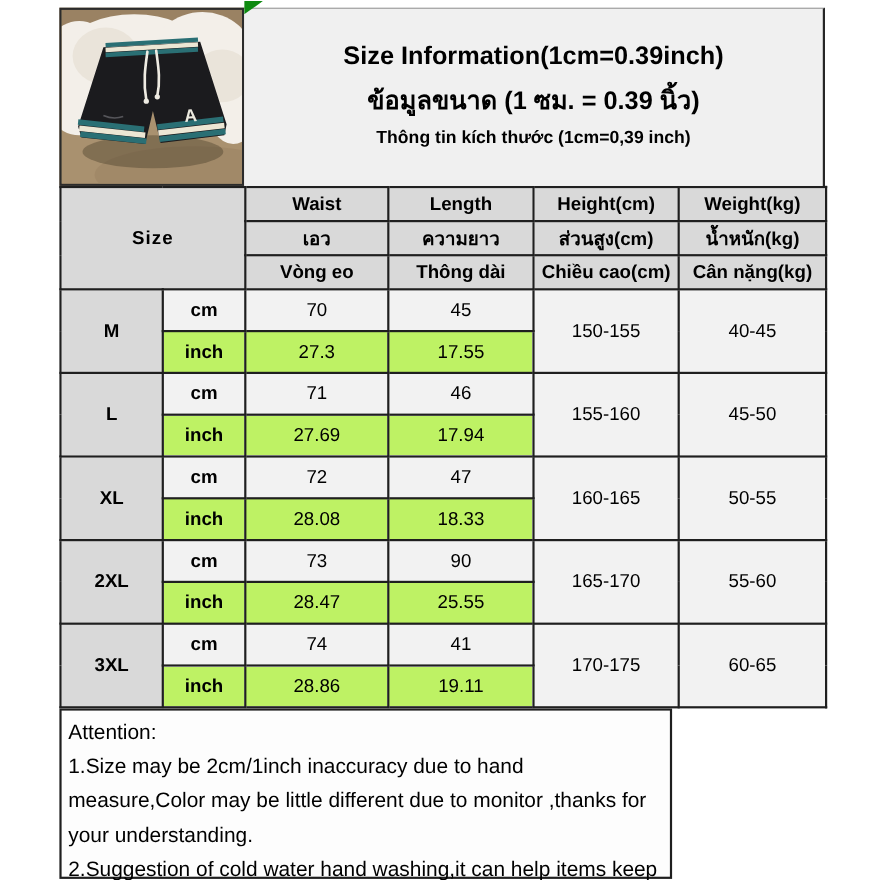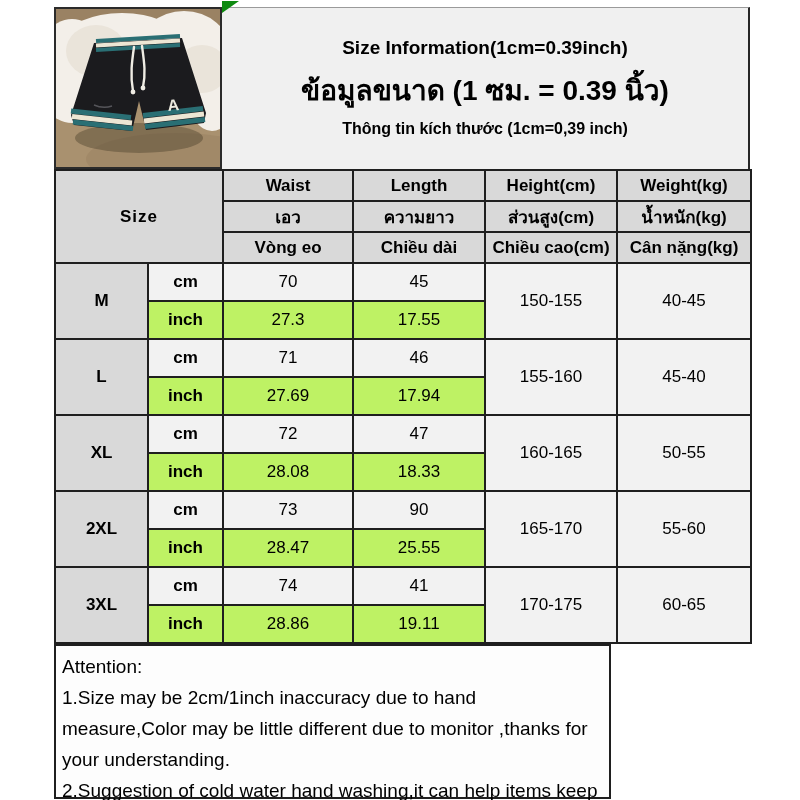--- a/index.html
+++ b/index.html
@@ -16,22 +16,22 @@
     border:2px solid #2b2b2b;background:var(--carpet-tan,#a9916f);overflow:hidden;
   }
   .photo svg{display:block;width:100%;height:100%;}
   .title-panel{
     flex:1;box-sizing:border-box;background:var(--panel-bg,#f0f0f0);
     border-top:1px solid #9a9a9a;border-right:2px solid #262626;
     text-align:center;padding-top:29px;position:relative;
   }
   .green-corner{position:absolute;left:0;top:-7px;line-height:0;}
   .t-line{font-weight:bold;color:#000;}
-  .t-en{font-size:19px;}
-  .t-th{font-size:28px;margin-top:9px;}
+  .t-en{font-size:23px;}
+  .t-th{font-size:23px;margin-top:9px;}
   .t-vi{font-size:16px;margin-top:8px;}
 
   
   table.size-table{
     border-collapse:collapse;table-layout:fixed;width:696px;
     font-family:"Liberation Sans", sans-serif;
   }
   table.size-table td{
     border:2px solid var(--border,#1f1f1f);text-align:center;vertical-align:middle;
     padding:0;font-size:17px;background:#fdfdfd;color:#000;overflow:hidden;
@@ -136,21 +136,21 @@
         <td class="hdr">Weight(kg)</td>
       </tr>
       <tr class="hrow">
         <td class="hdr">เอว</td>
         <td class="hdr">ความยาว</td>
         <td class="hdr">ส่วนสูง(cm)</td>
         <td class="hdr">น้ำหนัก(kg)</td>
       </tr>
       <tr class="hrow">
         <td class="hdr">Vòng eo</td>
-        <td class="hdr">Chiều dài</td>
+        <td class="hdr">Thông dài</td>
         <td class="hdr">Chiều cao(cm)</td>
         <td class="hdr">Cân nặng(kg)</td>
       </tr>
 
       <tr class="cm-row">
         <td class="size-label" rowspan="2">M</td>
         <td class="unit">cm</td>
         <td>70</td>
         <td>45</td>
         <td rowspan="2">150-155</td>
@@ -161,21 +161,21 @@
         <td>27.3</td>
         <td>17.55</td>
       </tr>
 
       <tr class="cm-row">
         <td class="size-label" rowspan="2">L</td>
         <td class="unit">cm</td>
         <td>71</td>
         <td>46</td>
         <td rowspan="2">155-160</td>
-        <td rowspan="2">45-40</td>
+        <td rowspan="2">45-50</td>
       </tr>
       <tr class="in-row">
         <td class="unit">inch</td>
         <td>27.69</td>
         <td>17.94</td>
       </tr>
 
       <tr class="cm-row">
         <td class="size-label" rowspan="2">XL</td>
         <td class="unit">cm</td>

